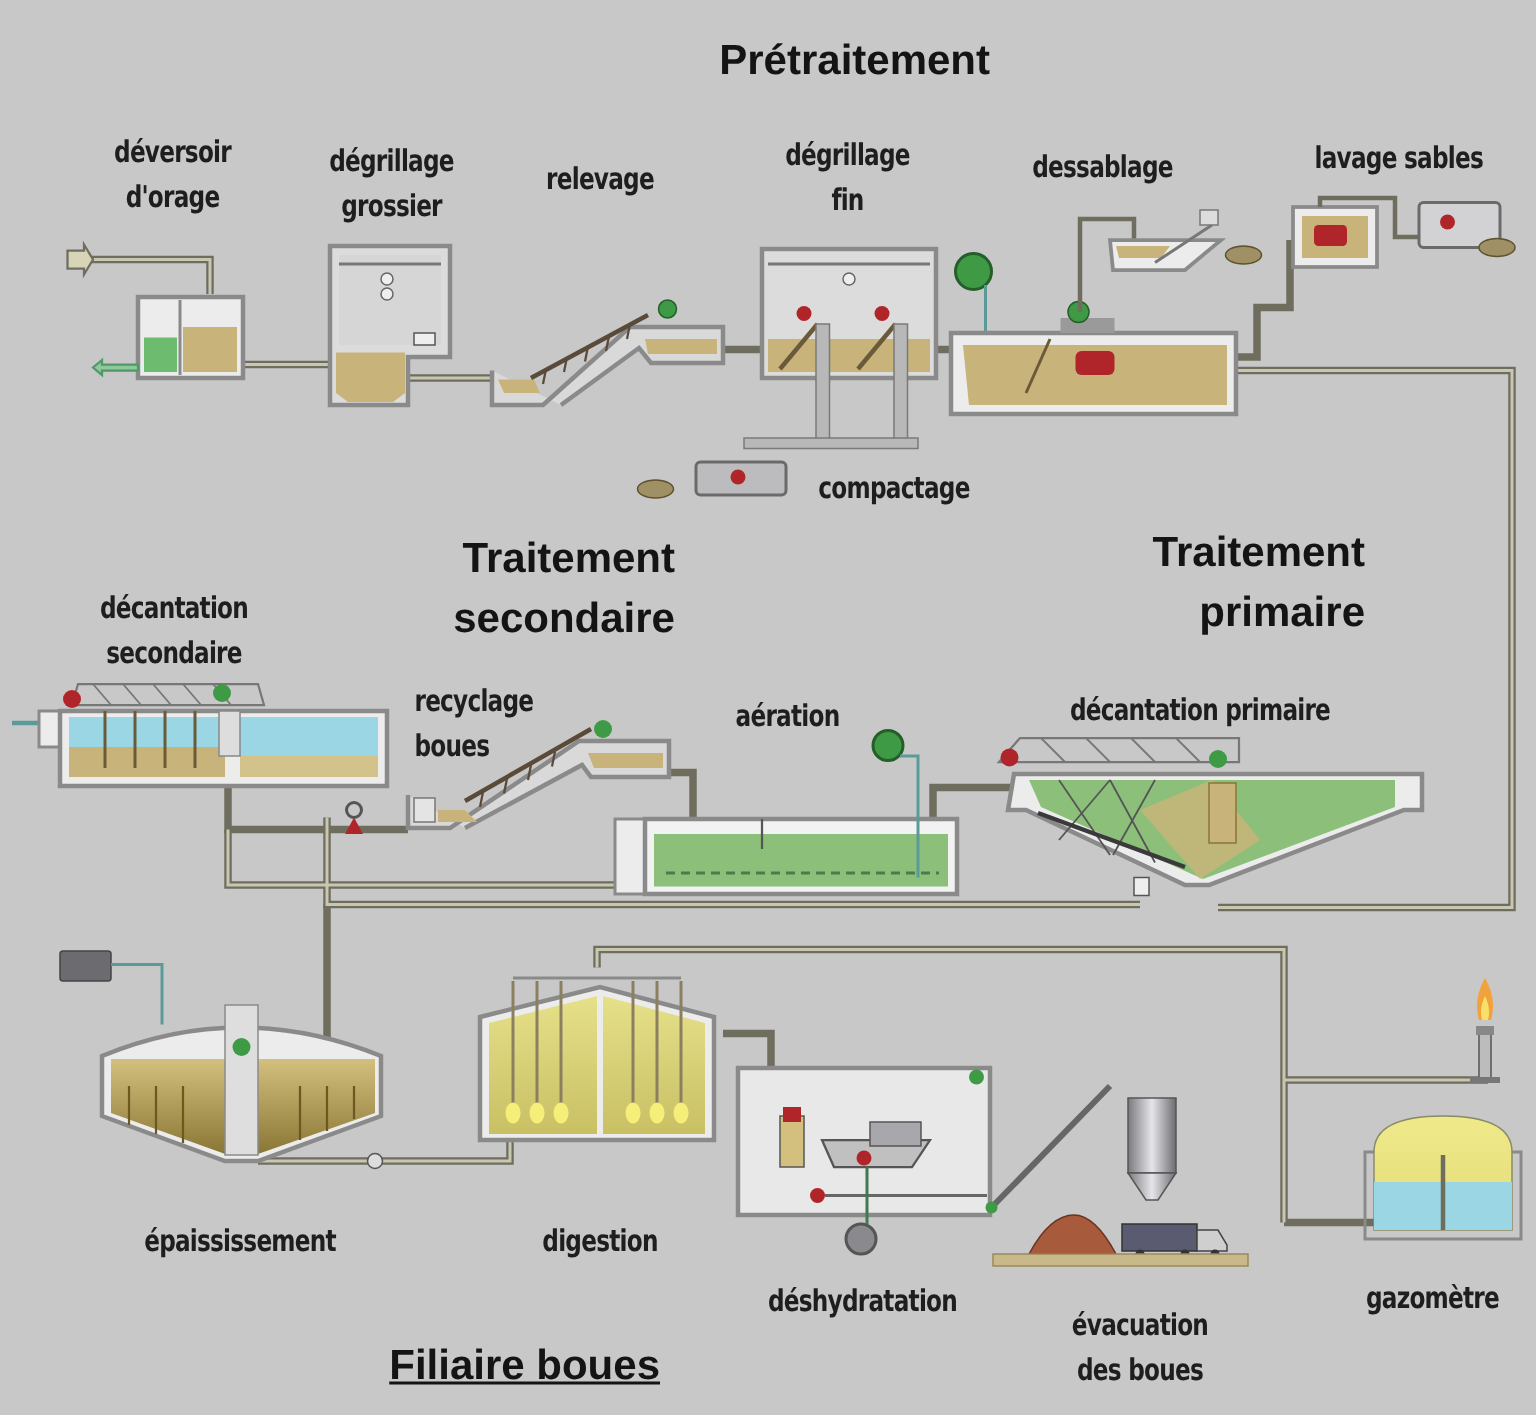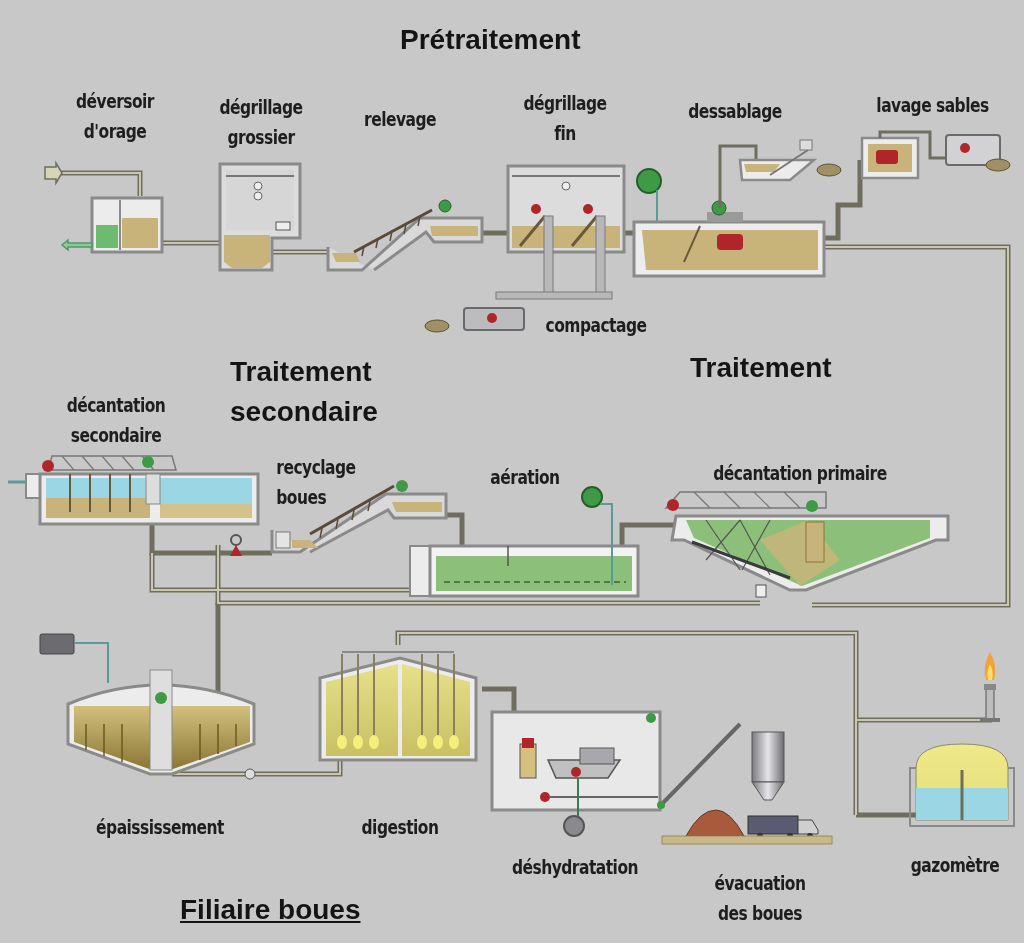--- a/index.html
+++ b/index.html
@@ -1,19 +1,19 @@
 <!DOCTYPE html>
 <html><head>
 <meta charset="utf-8">
 <style>
   html,body{margin:0;padding:0;}
   body{width:1024px;height:943px;background:#c8c8c9;position:relative;overflow:hidden;font-family:"Liberation Sans",sans-serif;}
   #diagram{position:absolute;left:0;top:0;width:1024px;height:943px;}
   .lbl{position:absolute;font-family:"DejaVu Sans Condensed","DejaVu Sans",sans-serif;font-weight:bold;color:#1e1e1e;font-size:20px;line-height:30px;text-align:center;white-space:nowrap;letter-spacing:-0.6px;transform:scaleX(0.86);transform-origin:center top;}
-  .sec{position:absolute;font-family:"Liberation Sans",sans-serif;font-weight:bold;color:#141414;font-size:28px;line-height:40px;text-align:left;white-space:nowrap;}
+  .sec{position:absolute;font-family:"Liberation Sans",sans-serif;font-weight:bold;color:#141414;font-size:28px;line-height:40px;text-align:right;white-space:nowrap;}
 </style>
 </head>
 <body>
 
 <svg id="diagram" viewBox="0 0 1024 943" xmlns="http://www.w3.org/2000/svg">
   <defs>
     <linearGradient id="gasGrad" x1="0" y1="0" x2="0" y2="1">
       <stop offset="0" stop-color="#efe98a"></stop>
         <stop offset="1" stop-color="#e2dc78"></stop>
     </linearGradient>
@@ -326,20 +326,21 @@
 
 <div class="sec" style="left:400px;top:20px;width:260px;">Prétraitement</div>
 
 <div class="sec" style="left:230px;top:352px;width:220px;">
   <div>Traitement</div>
   <div>secondaire</div>
 </div>
 
 <div class="sec" style="left:690px;top:348px;width:220px;">
   <div>Traitement</div>
+  <div>primaire</div>
 </div>
 
 <div class="sec" style="left:180px;top:890px;width:260px;text-decoration:underline;">Filiaire boues</div>
 
 <div class="lbl" style="left:50px;top:86px;width:130px;">
   <div>déversoir</div>
   <div>d'orage</div>
 </div>
 <div class="lbl" style="left:196px;top:92px;width:130px;">
   <div>dégrillage</div>

